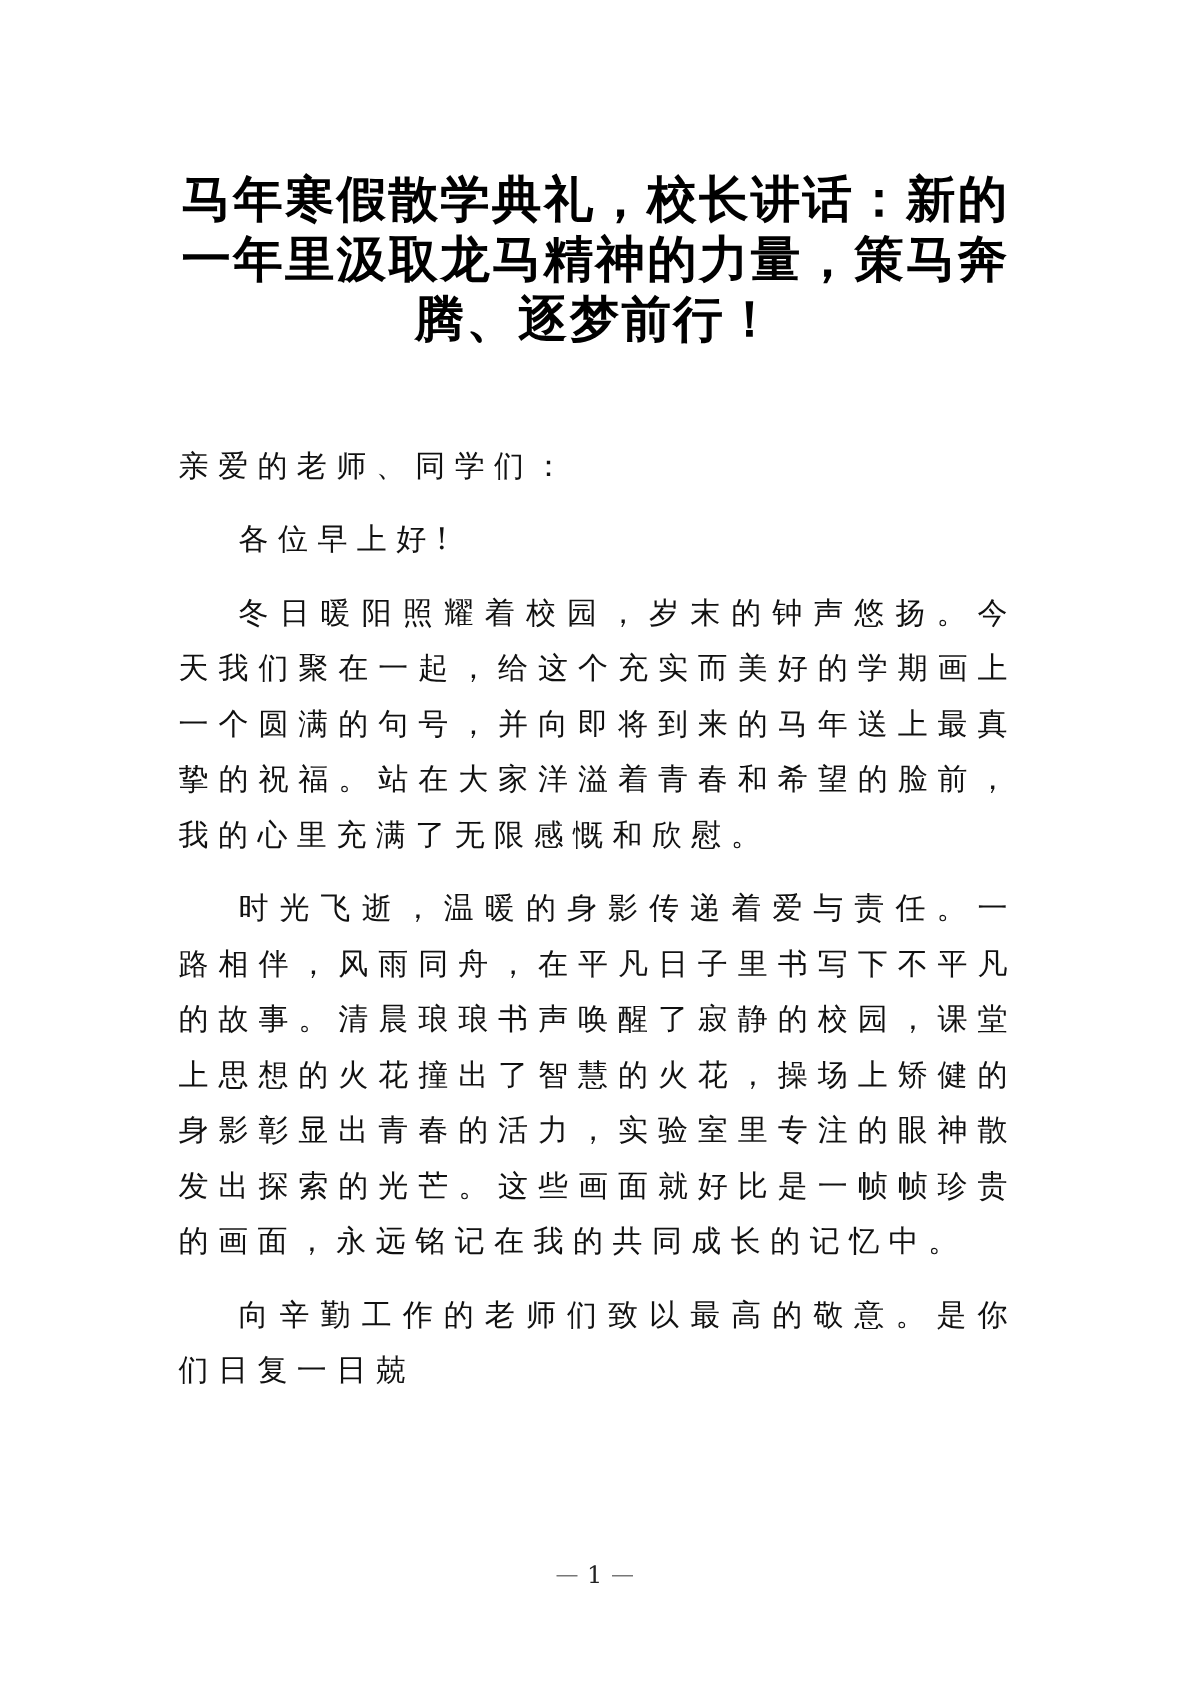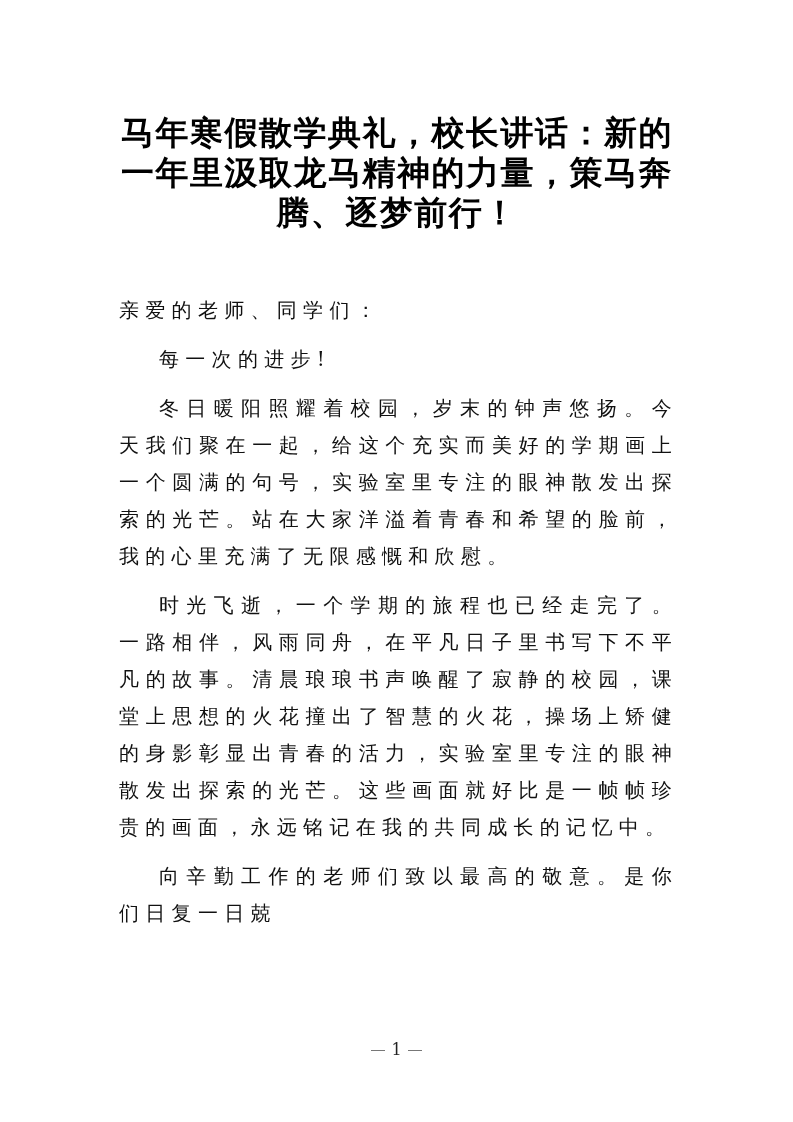--- a/index.html
+++ b/index.html
@@ -25,22 +25,22 @@
   .dash { display: inline-block; width: 14px; height: 1px; background: #777; vertical-align: middle; margin: 0 6px; }
 </style>
 </head>
 <body>
 
 <div class="page">
   <div class="title">马年寒假散学典礼，校长讲话：新的一年里汲取龙马精神的力量，策马奔腾、逐梦前行！</div>
 
   <div class="body">
     <p class="salutation">亲爱的老师、同学们：</p>
-    <p>每一次的进步!</p>
-    <p>冬日暖阳照耀着校园，岁末的钟声悠扬。今天我们聚在一起，给这个充实而美好的学期画上一个圆满的句号，实验室里专注的眼神散发出探索的光芒。站在大家洋溢着青春和希望的脸前，我的心里充满了无限感慨和欣慰。</p>
-    <p>时光飞逝，一个学期的旅程也已经走完了。一路相伴，风雨同舟，在平凡日子里书写下不平凡的故事。清晨琅琅书声唤醒了寂静的校园，课堂上思想的火花撞出了智慧的火花，操场上矫健的身影彰显出青春的活力，实验室里专注的眼神散发出探索的光芒。这些画面就好比是一帧帧珍贵的画面，永远铭记在我的共同成长的记忆中。</p>
+    <p>各位早上好!</p>
+    <p>冬日暖阳照耀着校园，岁末的钟声悠扬。今天我们聚在一起，给这个充实而美好的学期画上一个圆满的句号，并向即将到来的马年送上最真挚的祝福。站在大家洋溢着青春和希望的脸前，我的心里充满了无限感慨和欣慰。</p>
+    <p>时光飞逝，温暖的身影传递着爱与责任。一路相伴，风雨同舟，在平凡日子里书写下不平凡的故事。清晨琅琅书声唤醒了寂静的校园，课堂上思想的火花撞出了智慧的火花，操场上矫健的身影彰显出青春的活力，实验室里专注的眼神散发出探索的光芒。这些画面就好比是一帧帧珍贵的画面，永远铭记在我的共同成长的记忆中。</p>
     <p>向辛勤工作的老师们致以最高的敬意。是你们日复一日兢</p>
   </div>
 
   <div class="footer">
     <span class="dash"></span><span>1</span><span class="dash"></span>
   </div>
 </div>
 
 </body></html>

